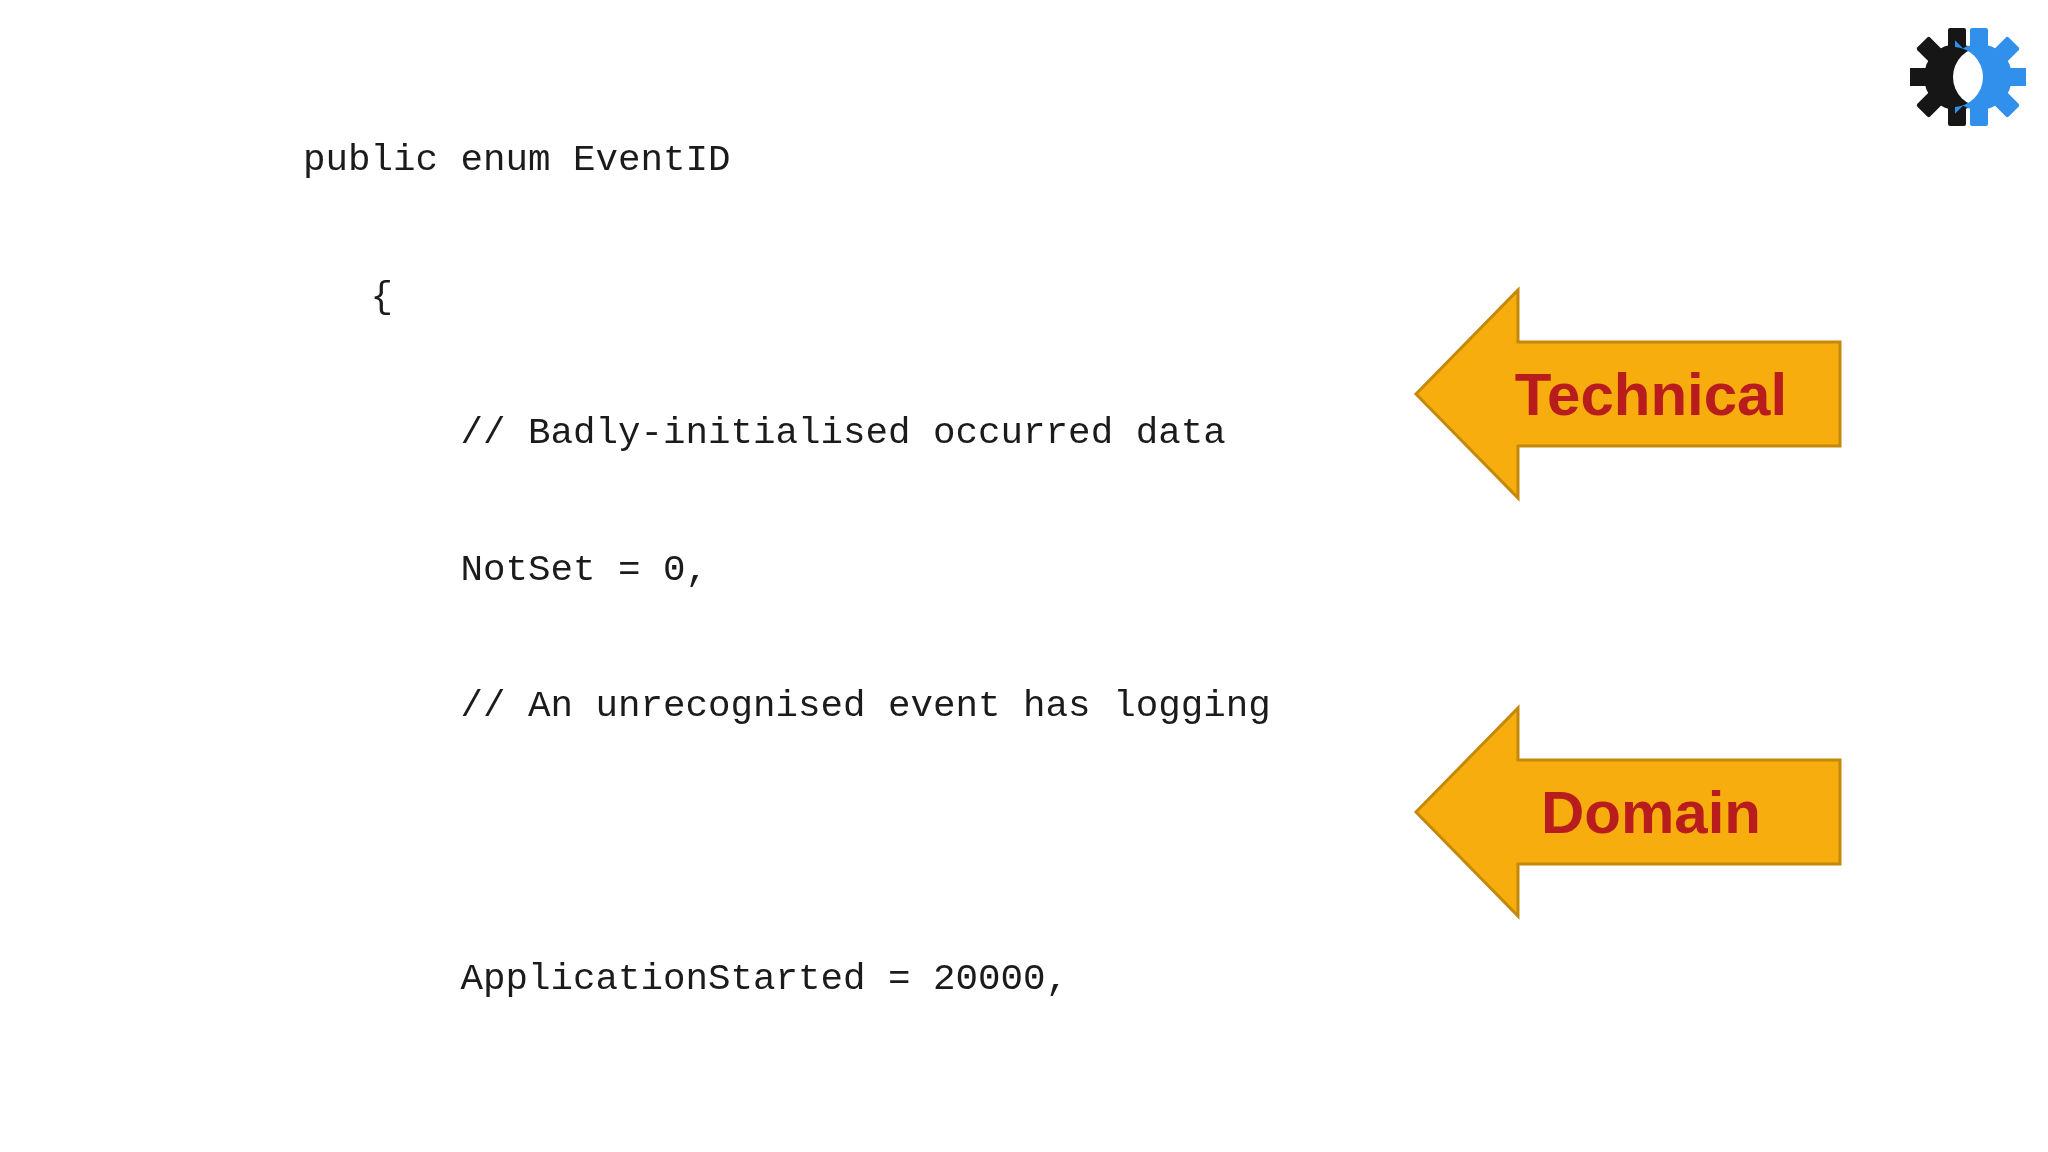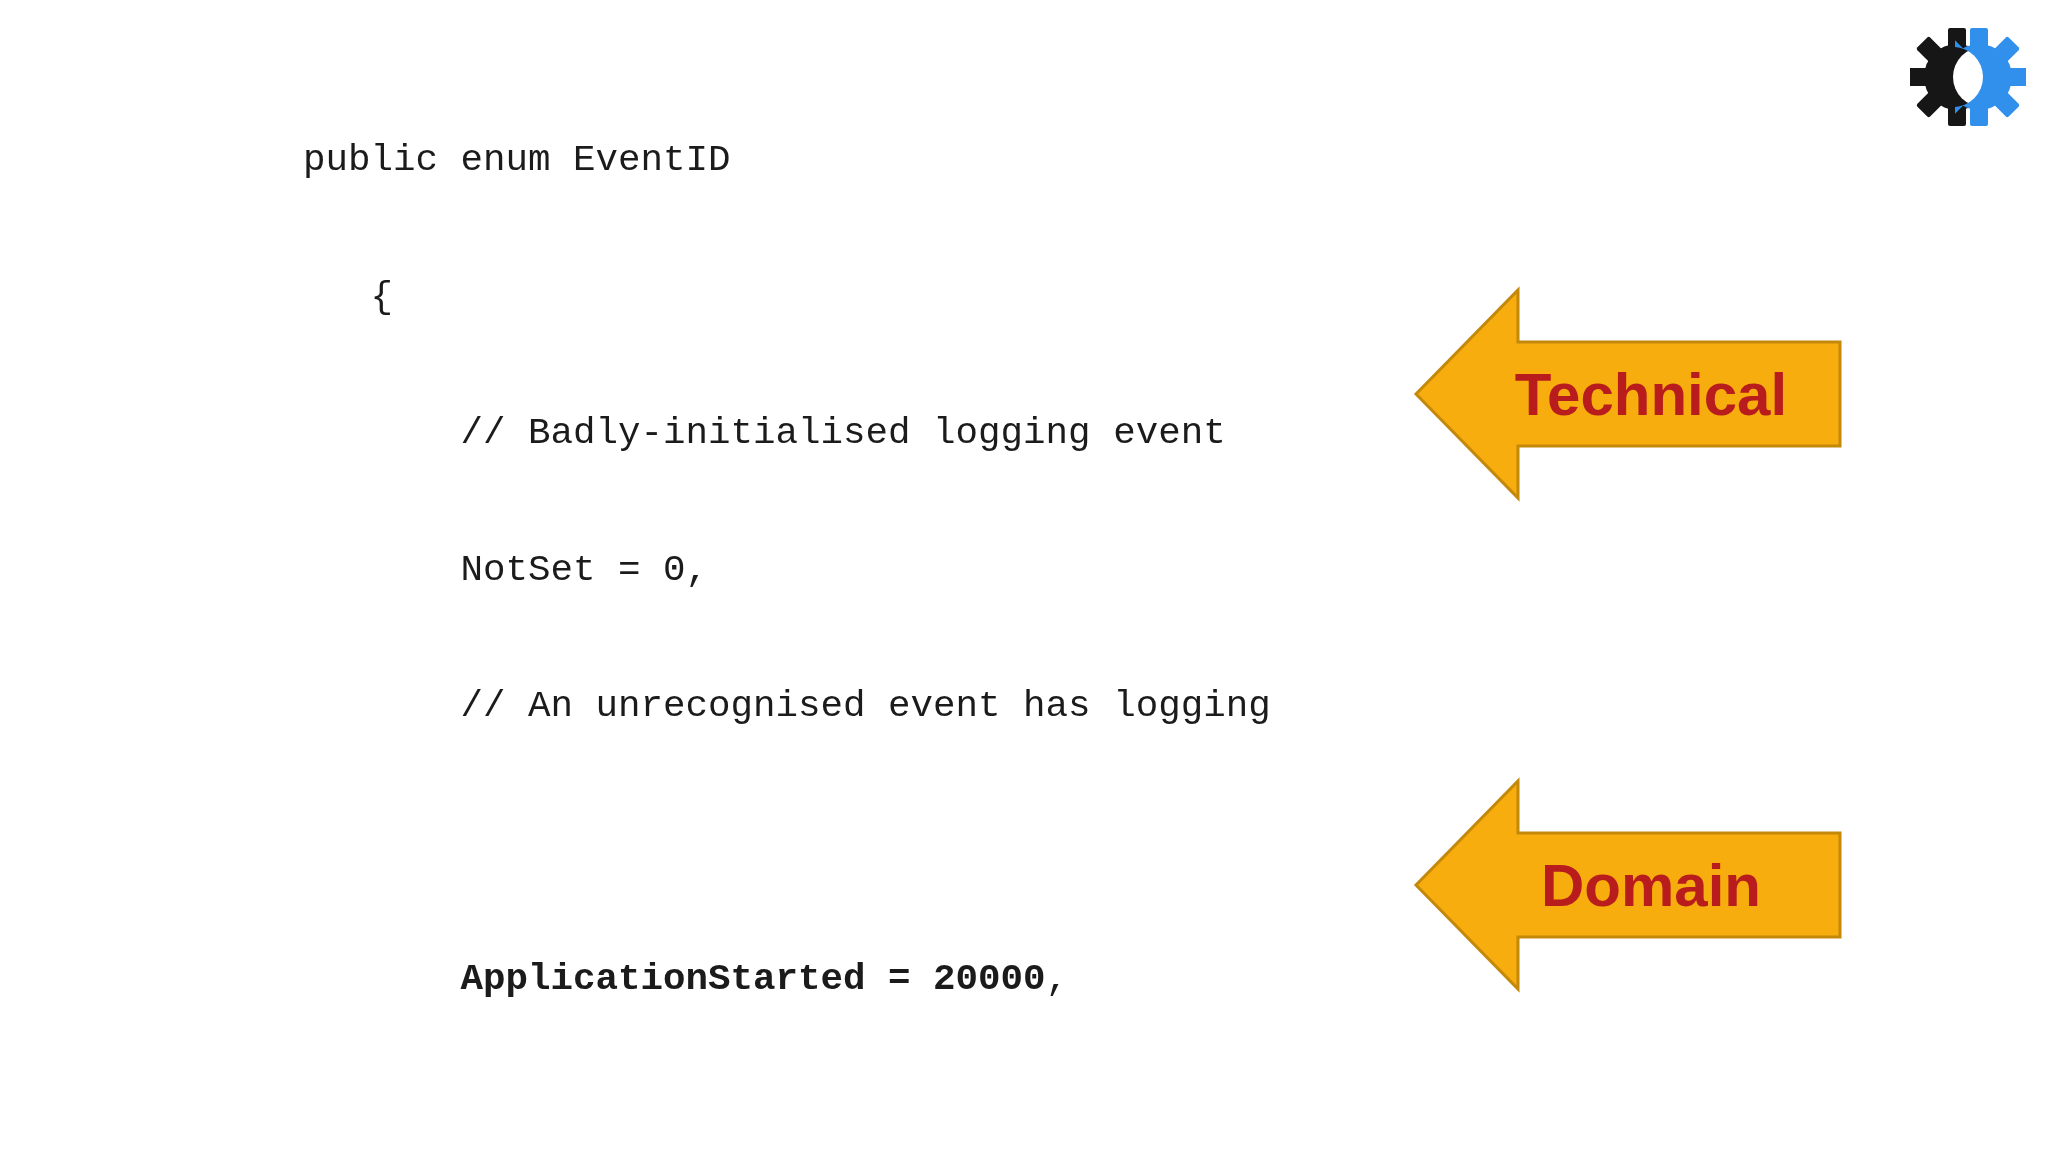--- a/index.html
+++ b/index.html
@@ -10,42 +10,42 @@
     position:relative;overflow:hidden;
   }
   
   .code-block{
     position:absolute;left:303px;top:47px;
     font-family:"Liberation Mono","DejaVu Sans Mono",monospace;
     font-size:37.5px;line-height:45.5px;
     color:#1b1b1b;white-space:pre;
   }
   .code-line{height:45.5px;}
-  .code-line b{font-weight:bold;}
+  .code-line b{font-weight:normal;}
   
   .callout{position:absolute;width:428px;height:212px;}
   .callout svg{position:absolute;left:0;top:0;overflow:visible;}
   .callout polygon{stroke:#c4890a;stroke-width:3;}
   .callout .label{
     position:absolute;left:46px;top:0;right:0;bottom:0;
     display:flex;align-items:center;justify-content:center;
     color:#b91c1c;font-weight:bold;font-size:60px;letter-spacing:0px;
   }
   #callout-technical{left:1414px;top:288px;}
-  #callout-domain{left:1414px;top:779px;}
+  #callout-domain{left:1414px;top:706px;}
   
   .logo{position:absolute;left:1910px;top:26px;width:116px;height:102px;}
 </style>
 </head>
 <body>
 
 <div class="code-block">
   <div class="code-line">public enum EventID</div>
   <div class="code-line">   {</div>
-  <div class="code-line">       // Badly-initialised logging event</div>
+  <div class="code-line">       // Badly-initialised occurred data</div>
   <div class="code-line">       NotSet = 0,</div>
   <div class="code-line">       // An unrecognised event has logging</div>
   <div class="code-line"></div>
   <div class="code-line"><b>       ApplicationStarted = 20000</b><span>,</span></div>
   
   
   
   
   
   

